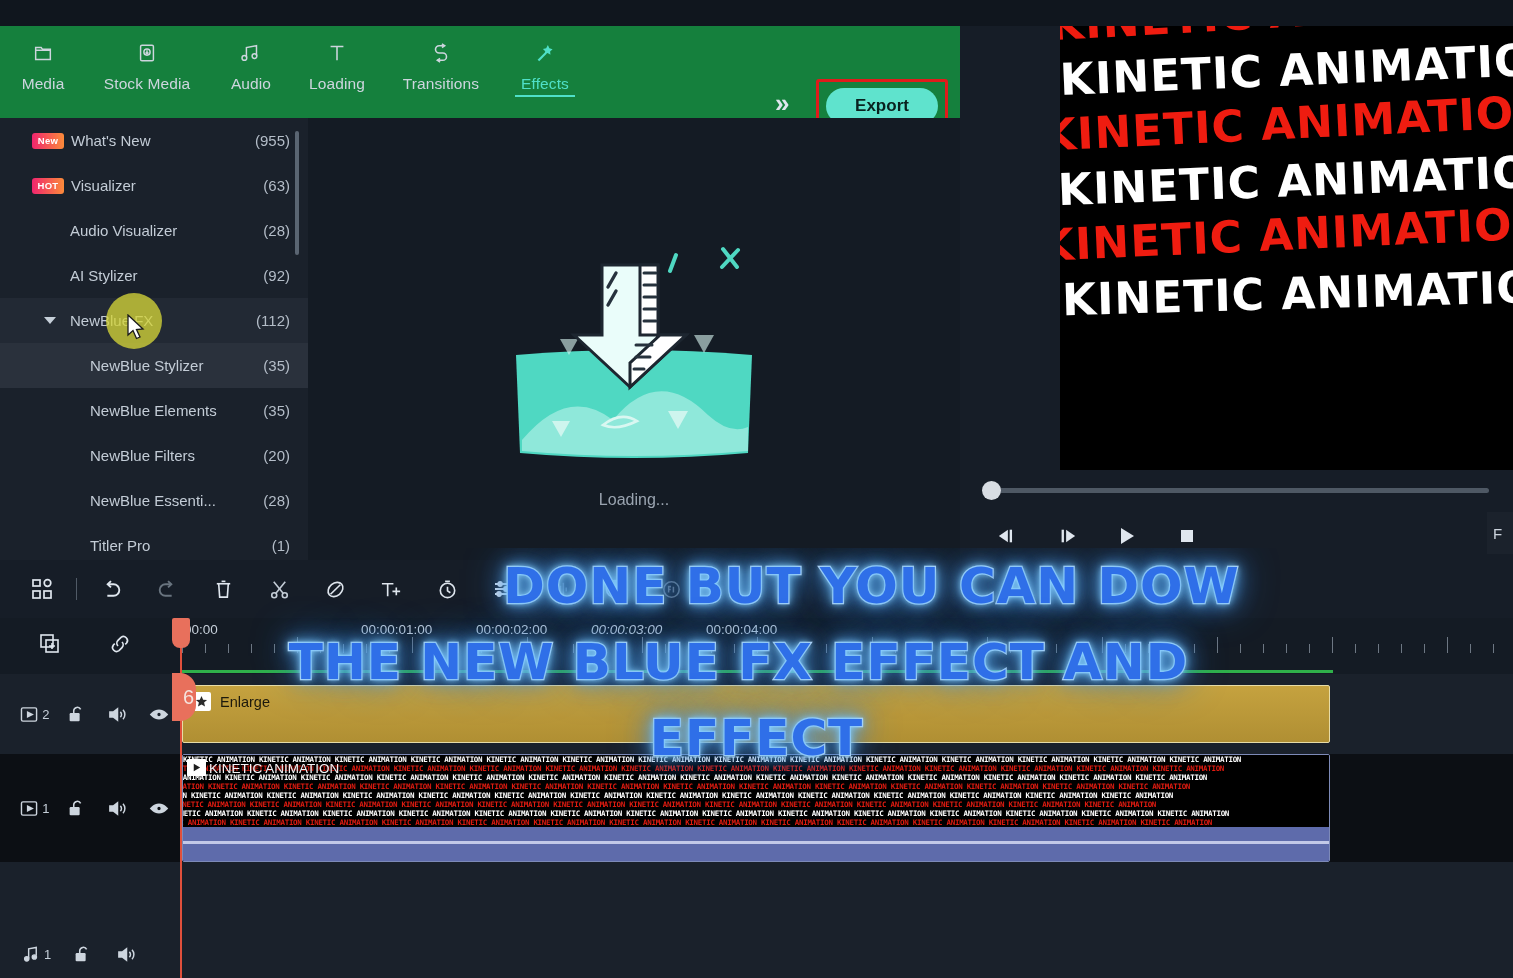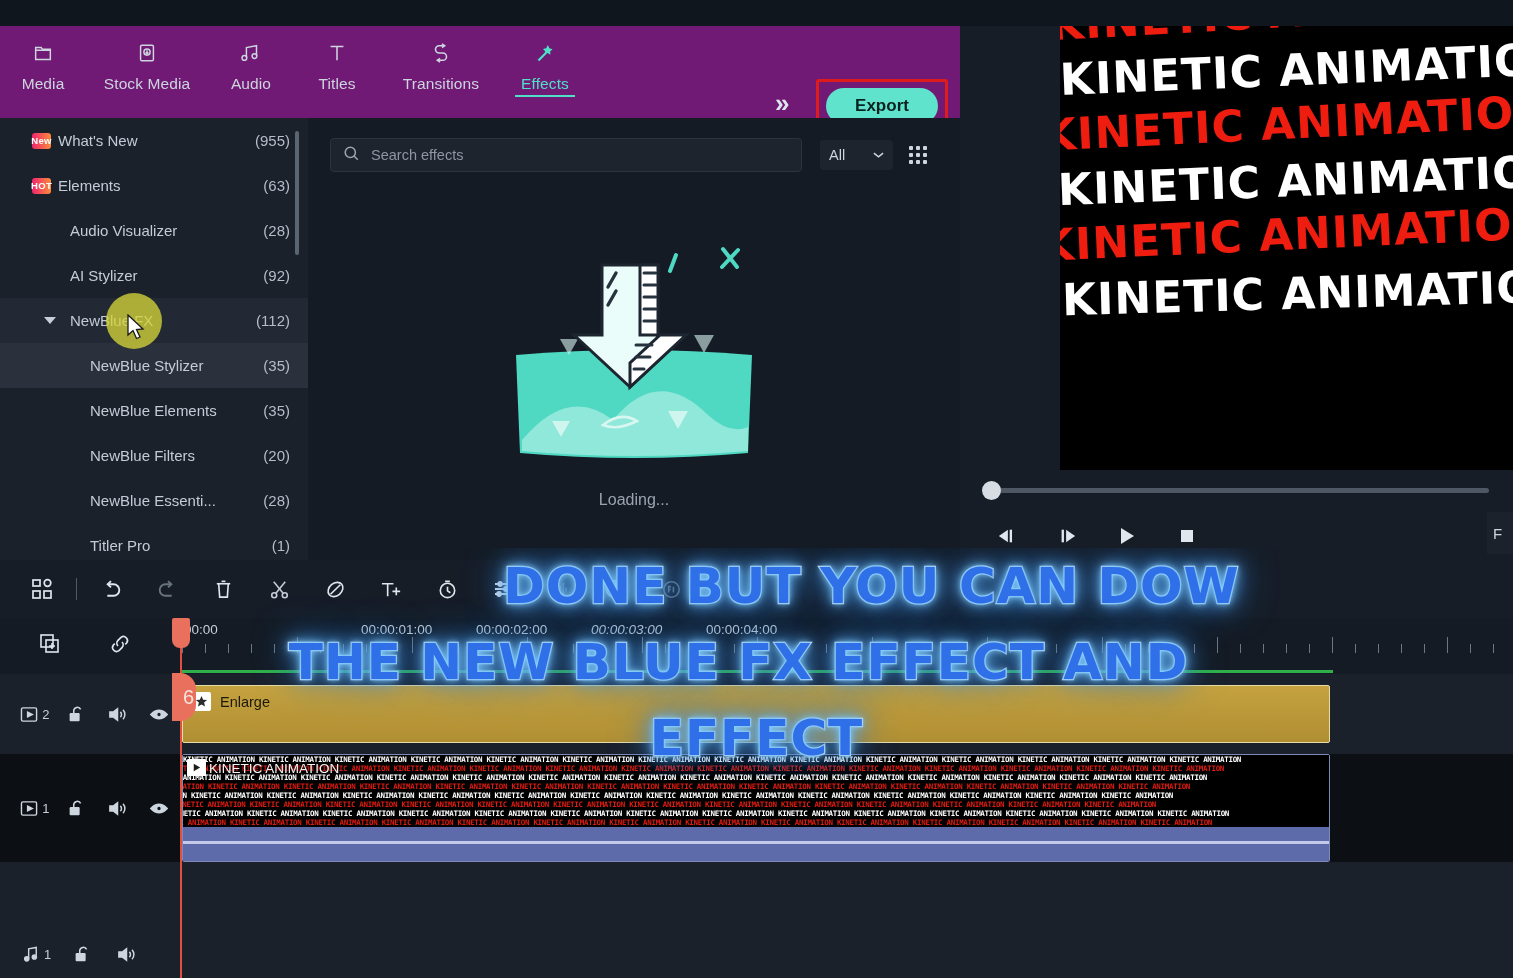--- a/index.html
+++ b/index.html
@@ -7,21 +7,21 @@
   body {
     font-family:"Liberation Sans", sans-serif;
     color:#cfd6de;
     -webkit-font-smoothing:antialiased;
   }
   #app { position:relative; width:1513px; height:978px; background:#141b24; overflow:hidden; }
 
   
   .topbar {
     position:absolute; left:0; top:0; width:960px; height:118px;
-    background:#701a75;
+    background:#15803d;
   }
   .topstrip { position:absolute; left:0; top:0; width:960px; height:26px; background:#10161e; }
   .nav { position:absolute; left:0; top:26px; width:960px; height:92px; display:flex; align-items:flex-start; }
   .navitem {
     width:86px; padding-top:14px; display:flex; flex-direction:column;
     align-items:center; gap:9px; cursor:pointer; position:relative;
   }
   .navitem .ico { height:26px; display:flex; align-items:center; justify-content:center; }
   .navitem .lbl { font-size:15.5px; color:#cdd5de; letter-spacing:.1px; white-space:nowrap; }
   .navitem.wide { width:122px;justify-content:space-between; }
@@ -48,21 +48,21 @@
     position:absolute; left:0; top:118px; width:308px; height:442px;
     background:#1a212b; overflow:hidden;
   }
   .srow {
     position:relative; height:45px; display:flex; align-items:center;
     cursor:pointer; padding-right:18px;
   }
   .srow.sel { background:#2a313c; }
   .srow.hl  { background:#222934; }
   .badge {
-    width:19px; height:16px; border-radius:3px; font-size:9.5px; font-weight:bold;
+    width:32px; height:16px; border-radius:3px; font-size:9.5px; font-weight:bold;
     color:#fff; display:flex; align-items:center; justify-content:center;
     letter-spacing:.3px; margin-left:32px; margin-right:7px;
     background:linear-gradient(90deg,#f0256e,#fb8b3a);
   }
   .srow .name { font-size:15px; color:#c3ccd6; flex:1; white-space:nowrap; }
   .srow .cnt  { font-size:15px; color:#b4bdc8; }
   .srow .pad0 { margin-left:70px; }
   .srow .pad1 { margin-left:90px; }
   .caret { position:absolute; left:44px; width:0;height:0;
            border-left:6px solid transparent; border-right:6px solid transparent;
@@ -250,21 +250,21 @@
         </span>
         <span class="lbl">Audio</span>
       </div>
 
       <div class="navitem">
         <span class="ico">
           <svg width="22" height="22" viewBox="0 0 24 24" fill="none" stroke="#cdd5de" stroke-width="1.7">
             <path d="M5 5h14M12 5v15"></path>
           </svg>
         </span>
-        <span class="lbl">Titles</span>
+        <span class="lbl">Loading</span>
       </div>
 
       <div class="navitem wide">
         <span class="ico">
           <svg width="22" height="22" viewBox="0 0 24 24" fill="none" stroke="#cdd5de" stroke-width="1.7">
             <path d="M15 4h-5a4 4 0 0 0 0 8h4a4 4 0 0 1 0 8H8"></path>
               <path d="M13 2l3 2-3 2"></path>
               <path d="M11 18l-3 2 3 2"></path>
           </svg>
         </span>
@@ -292,21 +292,21 @@
   <div class="sidebar">
 
     <div class="srow">
       <span class="badge">New</span>
       <span class="name">What's New</span>
       <span class="cnt">(955)</span>
     </div>
 
     <div class="srow">
       <span class="badge">HOT</span>
-      <span class="name">Elements</span>
+      <span class="name">Visualizer</span>
       <span class="cnt">(63)</span>
     </div>
 
     <div class="srow">
       <span class="name pad0">Audio Visualizer</span>
       <span class="cnt">(28)</span>
     </div>
 
     <div class="srow">
       <span class="name pad0">AI Stylizer</span>
@@ -352,48 +352,20 @@
     <svg width="20" height="28" viewBox="0 0 20 28">
       <path d="M1 1 L1 21 L6 16.5 L9.5 24.5 L13 23 L9.5 15.5 L16 15 Z" fill="#fff" stroke="#1b1b1b" stroke-width="1.3"></path>
     </svg>
   </div>
 
   <div class="collapseTab">
       <i></i>
     </div>
 
   <div class="effpanel">
-    <div class="searchrow">
-      <div class="searchbox">
-        <span>
-          <svg width="17" height="17" viewBox="0 0 20 20" fill="none" stroke="#9aa4b0" stroke-width="1.8">
-            <circle cx="8.6" cy="8.6" r="6"></circle>
-              <path d="M13 13l4.4 4.4"></path>
-          </svg>
-        </span>
-        <input type="text" placeholder="Search effects" style="">
-      </div>
-      <div class="filtersel">
-        <span>All</span>
-        <svg width="11" height="8" viewBox="0 0 12 8" fill="none" stroke="#cdd5de" stroke-width="1.6">
-            <path d="M1 2l5 4 5-4"></path>
-          </svg>
-      </div>
-      <div class="gridico">
-        <i></i>
-          <i></i>
-          <i></i>
-          <i></i>
-          <i></i>
-          <i></i>
-          <i></i>
-          <i></i>
-          <i></i>
-      </div>
-    </div>
 
     <div class="loadwrap">
       <svg width="252" height="232" viewBox="0 0 252 232">
 
         <path d="M168 20 l-6 16" stroke="#4fd8c2" stroke-width="4" stroke-linecap="round" fill="none"></path>
         <path d="M215 14 l14 18 M230 15 l-16 17" stroke="#4fd8c2" stroke-width="4" stroke-linecap="round" fill="none"></path>
 
         <path d="M8 120 Q126 110 244 120 L240 218 Q126 228 12 218 Z" fill="#4fd8c2"></path>
         <path d="M14 205 Q60 150 105 185 Q150 130 200 180 Q222 200 240 192 L240 216 Q126 226 14 216 Z" fill="#8fe8da"></path>
         <path d="M44 186 l18 0 -9 16 z" fill="#d9f7f1" opacity=".85"></path>

